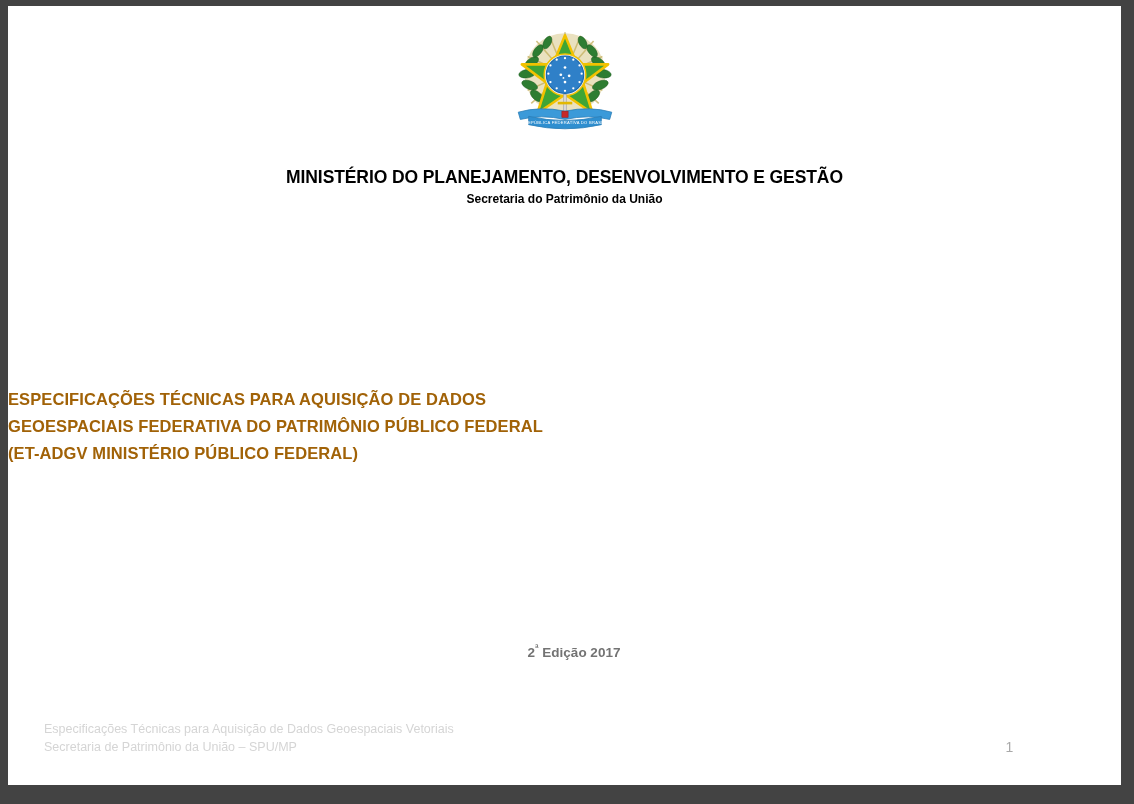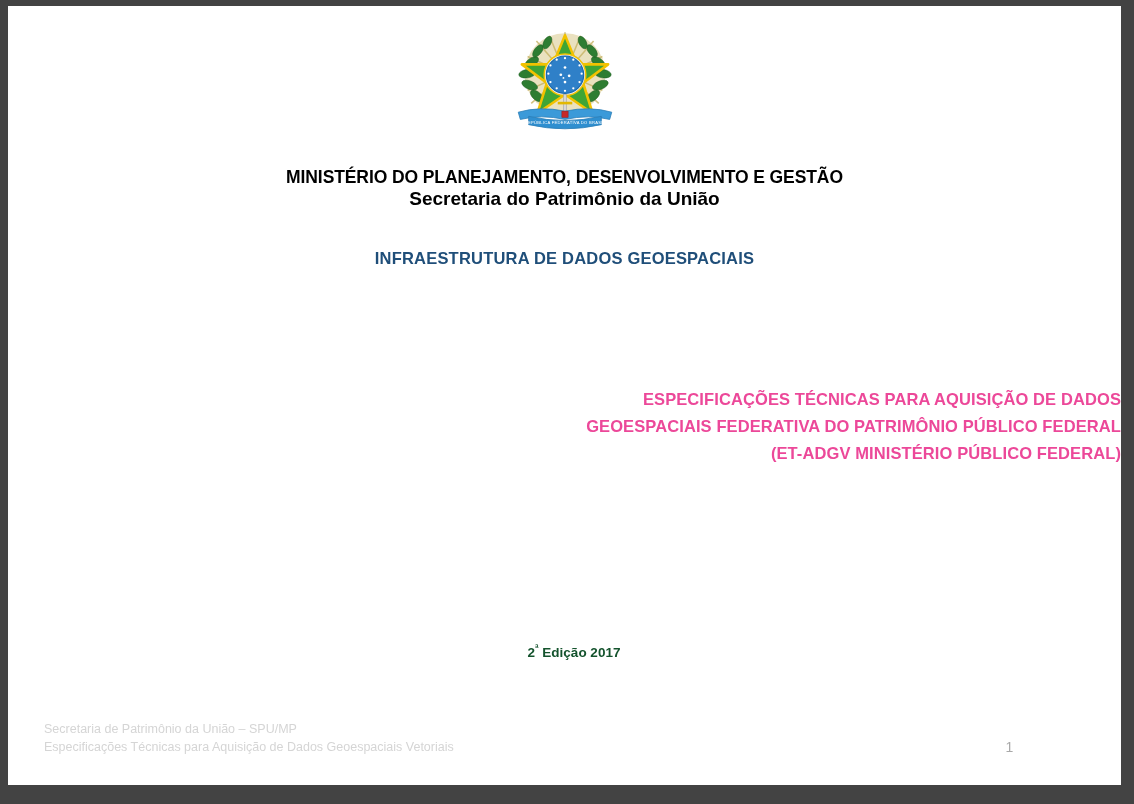--- a/index.html
+++ b/index.html
@@ -59,21 +59,21 @@
     color: #000000;
   }
   .ministry-line1 {
     font-size: 17.5px;
     font-weight: bold;
     letter-spacing: -0.1px;
     line-height: 22px;
     white-space: nowrap;
   }
   .ministry-line2 {
-    font-size: 19px;
+    font-size: 12px;
     font-weight: bold;
     line-height: 22px;
     white-space: nowrap;
   }
 
   
   .ide-line {
     position: absolute;
     left: 0;
     right: 0;
@@ -85,37 +85,37 @@
     letter-spacing: 0.2px;
     white-space: nowrap;
   }
 
   
   .main-title {
     position: absolute;
     left: 0;
     right: 0;
     top: 380px;
-    text-align: right;
-    color: #ec4899;
+    text-align: left;
+    color: #a16207;
     font-size: 16.5px;
     font-weight: bold;
     line-height: 27px;
     letter-spacing: 0.1px;
   }
   .main-title div { white-space: nowrap; }
 
   
   .edition-block {
     position: absolute;
     left: 0;
     right: 0;
     top: 633px;
     text-align: center;
-    color: #14532d;
+    color: #737373;
     font-size: 13.5px;
     font-weight: bold;
     line-height: 17px;
     margin-left: 19px;
   }
   .edition-block div { white-space: nowrap; }
   .ord { font-size: 9.5px; vertical-align: super; }
 
   
   .footer {
@@ -226,33 +226,32 @@
 
         <rect x="94" y="160" width="12" height="12" fill="#c62828" stroke="#8e1c1c" stroke-width="1"></rect>
       </svg>
     </div>
 
     <div class="ministry-block">
       <div class="ministry-line1">MINISTÉRIO DO PLANEJAMENTO, DESENVOLVIMENTO E GESTÃO</div>
       <div class="ministry-line2">Secretaria do Patrimônio da União</div>
     </div>
 
-    <div class="ide-line">INFRAESTRUTURA DE DADOS GEOESPACIAIS</div>
 
     <div class="main-title">
       <div>ESPECIFICAÇÕES TÉCNICAS PARA AQUISIÇÃO DE DADOS</div>
       <div>GEOESPACIAIS FEDERATIVA DO PATRIMÔNIO PÚBLICO FEDERAL</div>
       <div>(ET-ADGV MINISTÉRIO PÚBLICO FEDERAL)</div>
     </div>
 
     <div class="edition-block">
       <div><span>2</span><span class="ord">ª</span><span> Edição 2017</span></div>
     </div>
 
     <div class="footer">
+      <div>Especificações Técnicas para Aquisição de Dados Geoespaciais Vetoriais</div>
       <div>Secretaria de Patrimônio da União – SPU/MP</div>
-      <div>Especificações Técnicas para Aquisição de Dados Geoespaciais Vetoriais</div>
     </div>
 
     <div class="page-number">1</div>
 
   </div>
 </div>
 
 </body></html>

